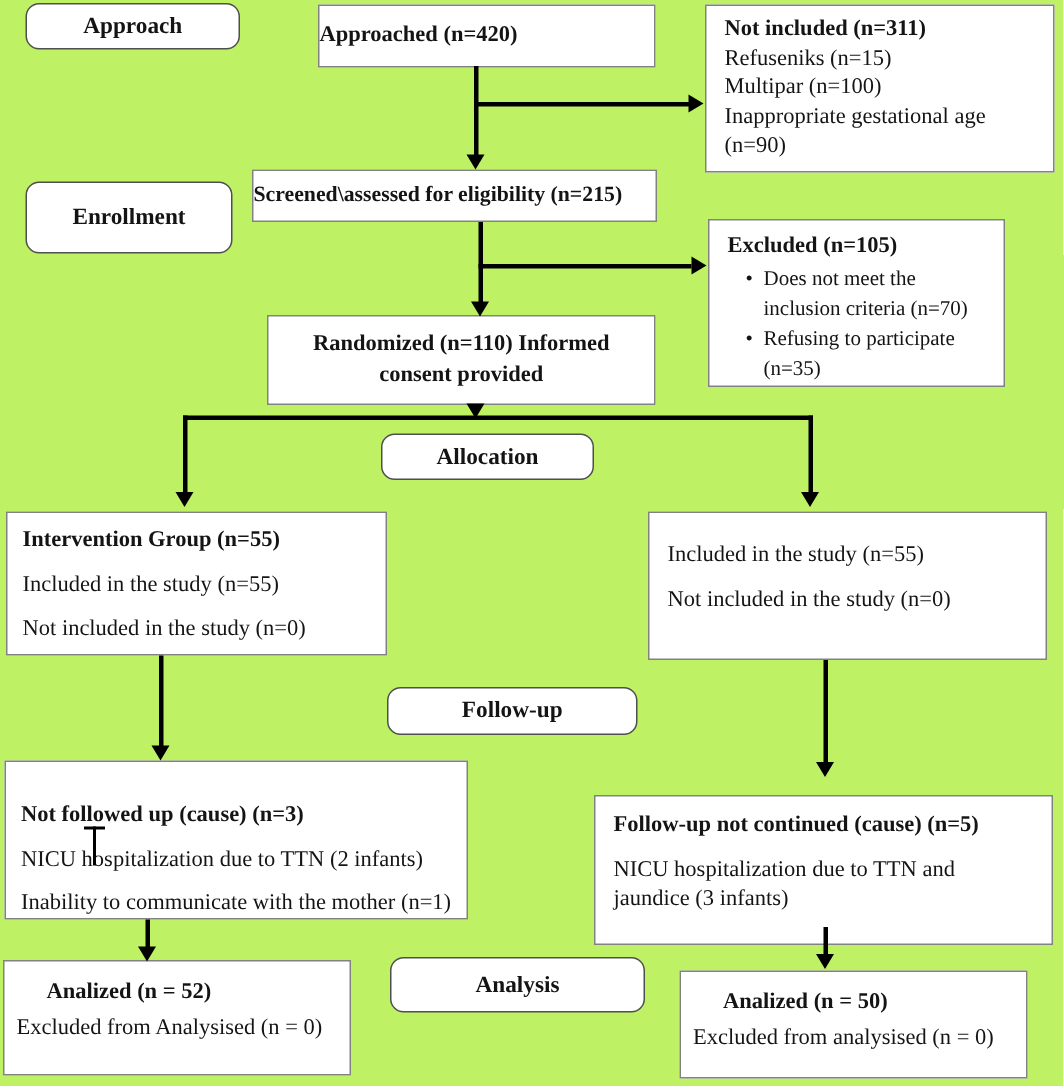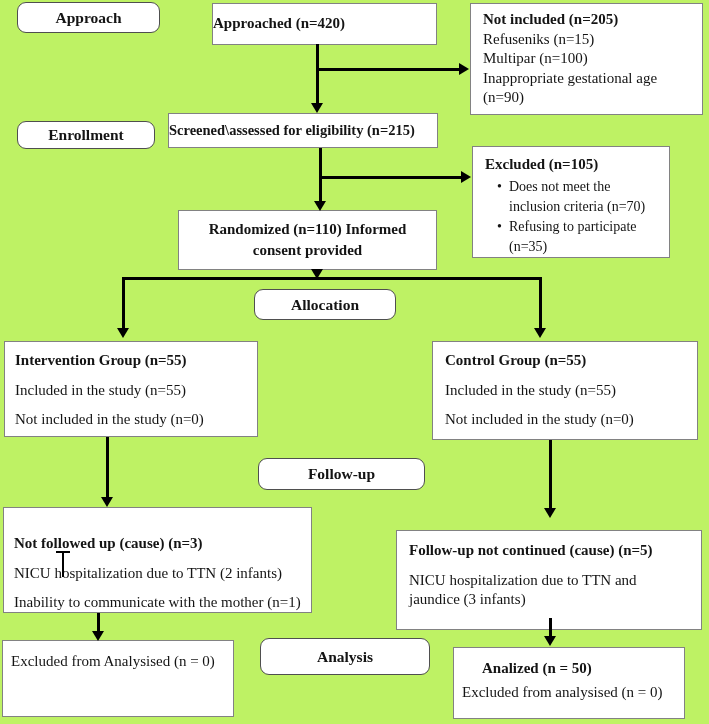--- a/index.html
+++ b/index.html
@@ -62,39 +62,39 @@
   .analized .b-line{line-height:24px;}
 </style>
 </head>
 <body>
 
 <div id="canvas">
 
   <div class="stage" style="left:17px;top:2px;width:143px;height:31px">
     <span>Approach</span>
   </div>
-  <div class="stage" style="left:17px;top:121px;width:138px;height:28px">
+  <div class="stage" style="left:17px;top:121px;width:138px;height:48px">
     <span>Enrollment</span>
   </div>
   <div class="stage" style="left:254px;top:289px;width:142px;height:31px">
     <span>Allocation</span>
   </div>
   <div class="stage" style="left:258px;top:458px;width:167px;height:32px">
     <span>Follow-up</span>
   </div>
   <div class="stage" style="left:260px;top:638px;width:170px;height:37px">
     <span>Analysis</span>
   </div>
 
   <div class="box center-box nowrap" style="left:212px;top:3px;width:225px;height:42px">
     <span>Approached (n=420)</span>
   </div>
 
   <div class="box pad" style="left:470px;top:3px;width:233px;height:112px">
-    <div class="b-title">Not included (n=205)</div>
+    <div class="b-title">Not included (n=311)</div>
     <div class="b-line">Refuseniks (n=15)</div>
     <div class="b-line">Multipar (n=100)</div>
     <div class="b-line">Inappropriate gestational age (n=90)</div>
   </div>
 
   <div class="box center-box nowrap" style="left:168px;top:113px;width:270px;height:35px;font-size:14.5px">
     <span>Screened\assessed for eligibility (n=215)</span>
   </div>
 
   <div class="box excl-body" style="left:472px;top:146px;width:198px;height:112px;font-size:14px">
@@ -107,37 +107,37 @@
     <span>Randomized (n=110) Informed consent provided</span>
   </div>
 
   <div class="box gap-lines" style="left:4px;top:341px;width:254px;height:96px;padding:9px 10px">
     <div class="b-title">Intervention Group (n=55)</div>
     <div class="b-line">Included in the study (n=55)</div>
     <div class="b-line">Not included in the study (n=0)</div>
   </div>
 
   <div class="box gap-lines" style="left:432px;top:341px;width:266px;height:99px;padding:9px 12px">
-    <div class="b-title">Control Group (n=55)</div>
     <div class="b-line">Included in the study (n=55)</div>
     <div class="b-line">Not included in the study (n=0)</div>
   </div>
 
   <div class="box gap-lines" style="left:3px;top:507px;width:309px;height:106px;padding:26px 10px">
     <div class="b-title">Not followed up (cause) (n=3)</div>
     <div class="b-line">NICU hospitalization due to TTN (2 infants)</div>
     <div class="b-line">Inability to communicate with the mother (n=1)</div>
   </div>
 
   <div class="box gap-lines" style="left:396px;top:530px;width:306px;height:100px;padding:10px 12px">
     <div class="b-title">Follow-up not continued (cause) (n=5)</div>
     <div class="b-line">NICU hospitalization due to TTN and jaundice (3 infants)</div>
   </div>
 
   <div class="box analized" style="left:2px;top:640px;width:232px;height:77px;padding:8px">
+    <div class="b-title">Analized (n = 52)</div>
     <div class="b-line">Excluded from Analysised (n = 0)</div>
   </div>
 
   <div class="box analized" style="left:453px;top:647px;width:232px;height:72px;padding:8px">
     <div class="b-title">Analized (n = 50)</div>
     <div class="b-line">Excluded from analysised (n = 0)</div>
   </div>
 
   <div class="vline" style="left:316px;top:44px;width:3px;height:61px"></div>
   <div class="arr-down" style="left:311px;top:103px"></div>

